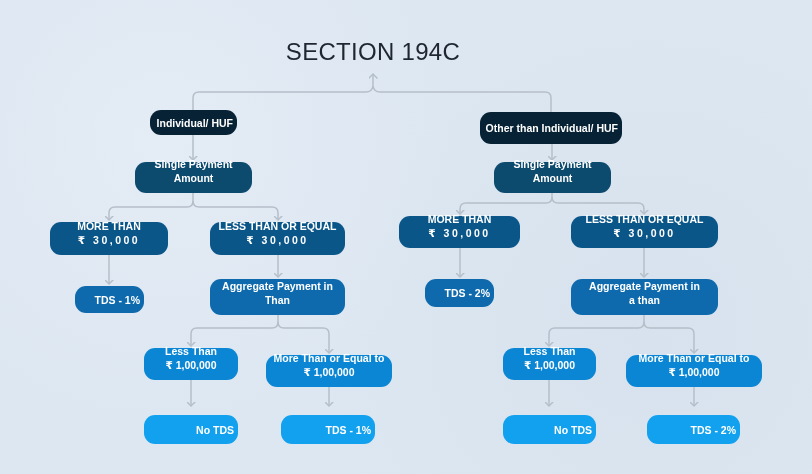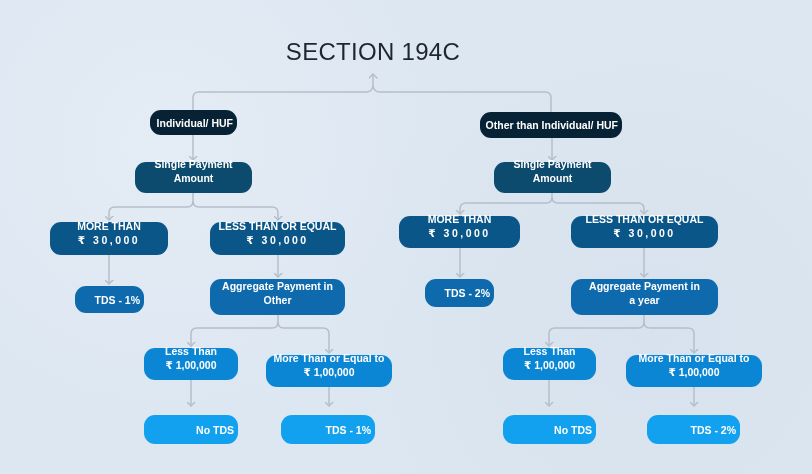--- a/index.html
+++ b/index.html
@@ -69,58 +69,58 @@
 </div>
 <div class="box l3" style="left:210px;top:222px;width:135px;height:33px;flex-direction:column;">
   <span>LESS THAN OR EQUAL</span>
   <span class="amt">₹ 30,000</span>
 </div>
 <div class="box l4" style="left:75px;top:286px;width:69px;height:27px;">
   <span>TDS - 1%</span>
 </div>
 <div class="box l4" style="left:210px;top:279px;width:135px;height:36px;flex-direction:column;">
   <span>Aggregate Payment in</span>
-  <span>Other</span>
+  <span>Than</span>
 </div>
 <div class="box l5" style="left:144px;top:348px;width:94px;height:32px;flex-direction:column;">
   <span>Less Than</span>
   <span>₹ 1,00,000</span>
 </div>
 <div class="box l5" style="left:266px;top:355px;width:126px;height:32px;flex-direction:column;">
   <span>More Than or Equal to</span>
   <span>₹ 1,00,000</span>
 </div>
 <div class="box l6" style="left:144px;top:408px;width:94px;height:29px;">
   <span>No TDS</span>
 </div>
 <div class="box l6" style="left:281px;top:408px;width:94px;height:29px;">
   <span>TDS - 1%</span>
 </div>
 
-<div class="box l1" style="left:480px;top:112px;width:142px;height:26px;">
+<div class="box l1" style="left:480px;top:112px;width:142px;height:32px;">
   <span>Other than Individual/ HUF</span>
 </div>
 <div class="box l2" style="left:494px;top:162px;width:117px;height:31px;flex-direction:column;">
   <span>Single Payment</span>
   <span>Amount</span>
 </div>
 <div class="box l3" style="left:399px;top:216px;width:121px;height:32px;flex-direction:column;">
   <span>MORE THAN</span>
   <span class="amt">₹ 30,000</span>
 </div>
 <div class="box l3" style="left:571px;top:216px;width:147px;height:32px;flex-direction:column;">
   <span>LESS THAN OR EQUAL</span>
   <span class="amt">₹ 30,000</span>
 </div>
 <div class="box l4" style="left:425px;top:279px;width:69px;height:28px;">
   <span>TDS - 2%</span>
 </div>
 <div class="box l4" style="left:571px;top:279px;width:147px;height:36px;flex-direction:column;">
   <span>Aggregate Payment in</span>
-  <span>a year</span>
+  <span>a than</span>
 </div>
 <div class="box l5" style="left:503px;top:348px;width:93px;height:32px;flex-direction:column;">
   <span>Less Than</span>
   <span>₹ 1,00,000</span>
 </div>
 <div class="box l5" style="left:626px;top:355px;width:136px;height:32px;flex-direction:column;">
   <span>More Than or Equal to</span>
   <span>₹ 1,00,000</span>
 </div>
 <div class="box l6" style="left:503px;top:408px;width:93px;height:29px;">

